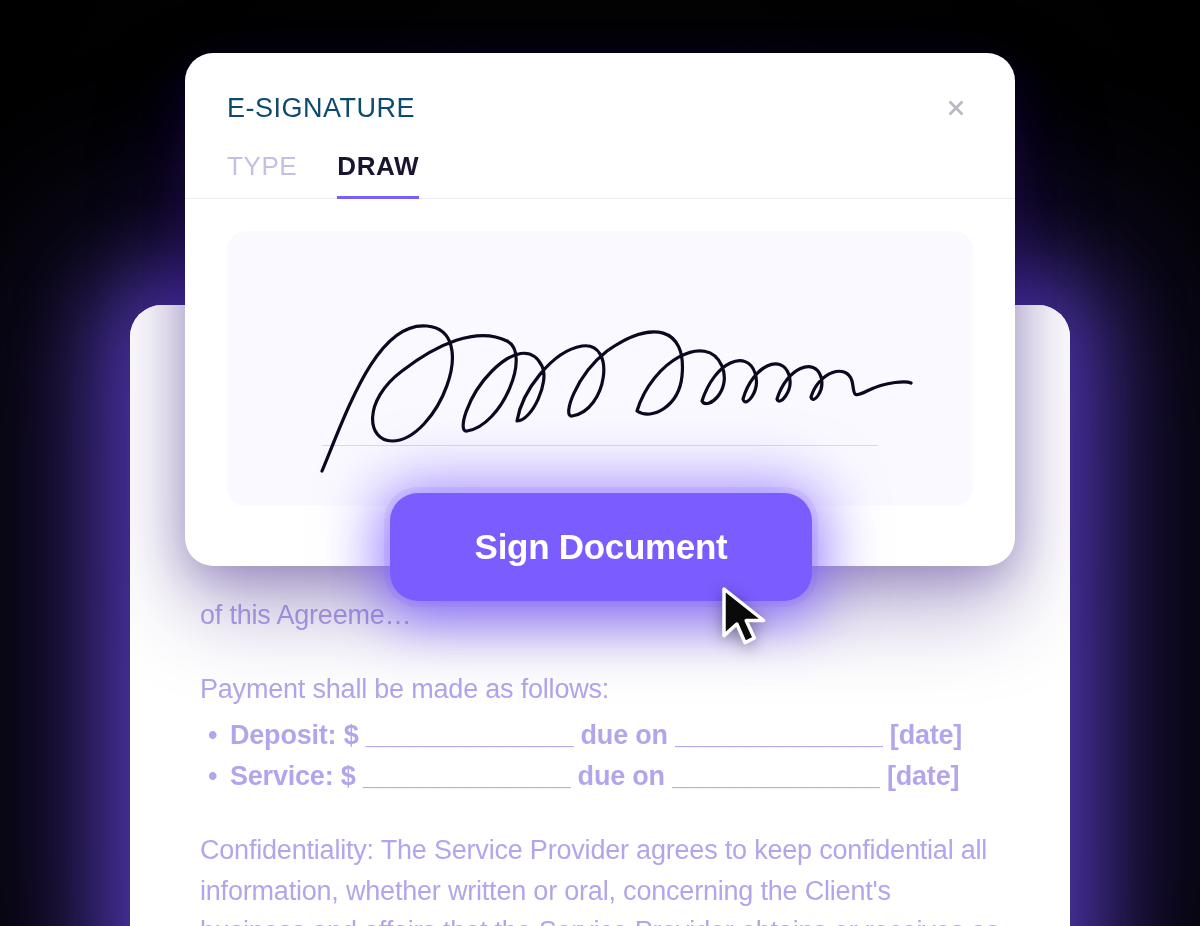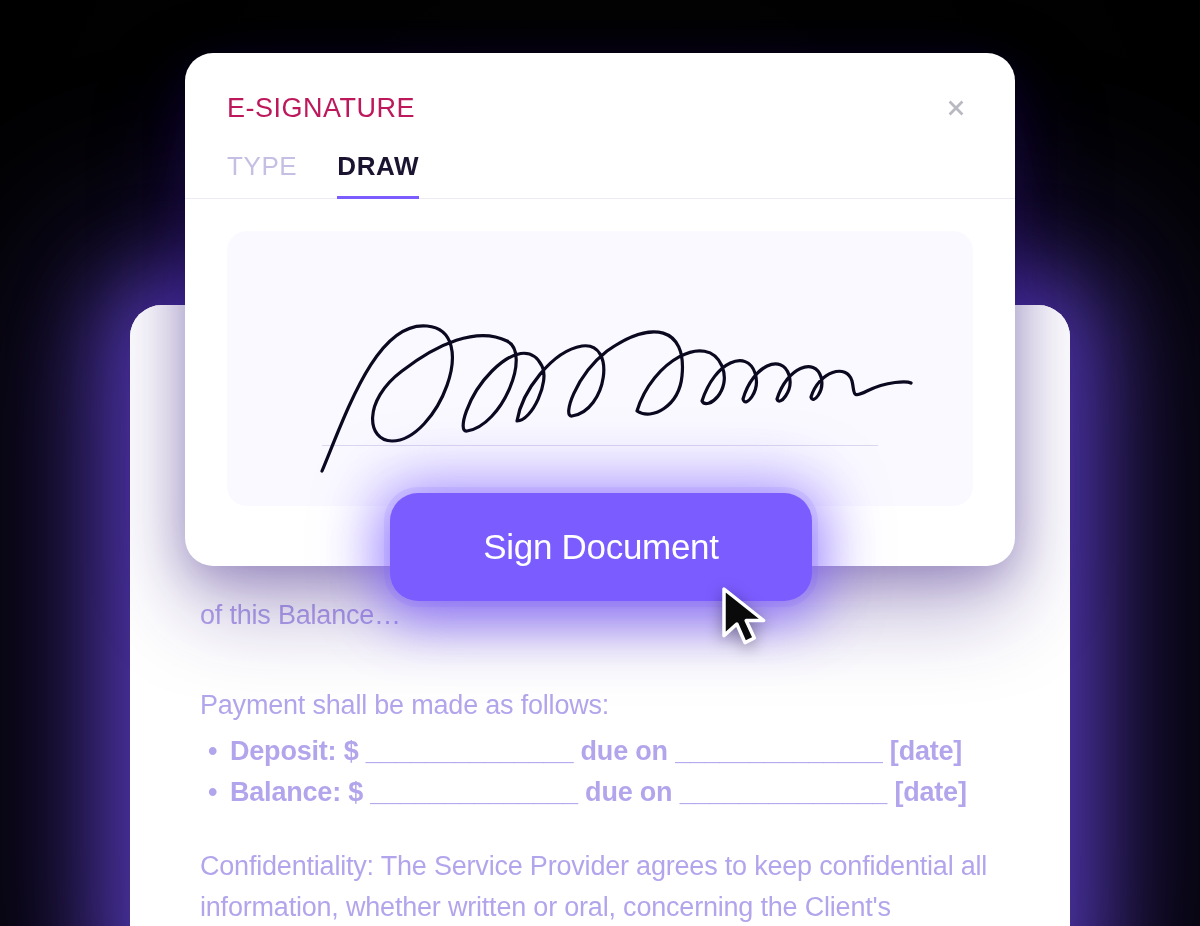--- a/index.html
+++ b/index.html
@@ -39,21 +39,21 @@
   .doc-content {
     position: relative;
     color: #b3a5ec;
     font-size: 27px;
     line-height: 1.5;
     letter-spacing: -0.2px;
     z-index: 1;
   }
 
   .doc-line { margin-top: 230px; }
-  .doc-para2 { margin-top: 49px; }
+  .doc-para2 { margin-top: 33px; }
   .doc-bullets { margin-top: 6px; padding-left: 30px; font-weight: bold; }
   .doc-bullets li { list-style: none; position: relative; }
   .doc-bullets li::before {
     content: "•";
     position: absolute;
     left: -22px;
     top: 0;
     color: #b3a5ec;
   }
   .doc-para3 { margin-top: 34px; }
@@ -74,21 +74,21 @@
   }
 
   .modal-header {
     display: flex;
     align-items: center;
     justify-content: space-between;
     padding: 38px 42px 0 42px;
   }
 
   .modal-title {
-    color: #be185d;
+    color: #0c4a6e;
     font-size: 27px;
     font-weight: 500;
     letter-spacing: 0.5px;
   }
 
   .close-btn {
     color: #b9b9c2;
     cursor: pointer;
     padding: 6px;
     line-height: 0;
@@ -149,21 +149,21 @@
   .sign-button {
     position: absolute;
     left: 390px;
     top: 493px;
     width: 422px;
     height: 108px;
     border-radius: 28px;
     background: #7b5cff;
     color: #fff;
     font-size: 35px;
-    font-weight: 400;
+    font-weight: 700;
     letter-spacing: -0.3px;
     display: flex;
     align-items: center;
     justify-content: center;
     z-index: 20;
     border: none;
     cursor: pointer;
     box-shadow:
       0 0 0 6px rgba(123, 92, 255, 0.12),
       0 0 60px 14px rgba(123, 92, 255, 0.55),
@@ -193,25 +193,25 @@
     pointer-events: none;
   }
 </style>
 </head>
 <body>
 
 <div class="outer-round"></div>
 
 <div class="document-card">
   <div class="doc-content">
-    <p class="doc-line">of this Balance…</p>
+    <p class="doc-line">of this Agreeme…</p>
     <p class="doc-para2">Payment shall be made as follows:</p>
     <ul class="doc-bullets">
       <li>Deposit: $ ______________ due on ______________ [date]</li>
-      <li>Balance: $ ______________ due on ______________ [date]</li>
+      <li>Service: $ ______________ due on ______________ [date]</li>
     </ul>
     <p class="doc-para3">Confidentiality: The Service Provider agrees to keep confidential all information, whether written or oral, concerning the Client's business and affairs that the Service Provider obtains or receives as a result of the provision of the Services</p>
   </div>
   <div class="fade-top"></div>
 </div>
 
 <div class="modal">
   <div class="modal-header">
     <div class="modal-title">E-SIGNATURE</div>
     <div class="close-btn" aria-label="Close">

